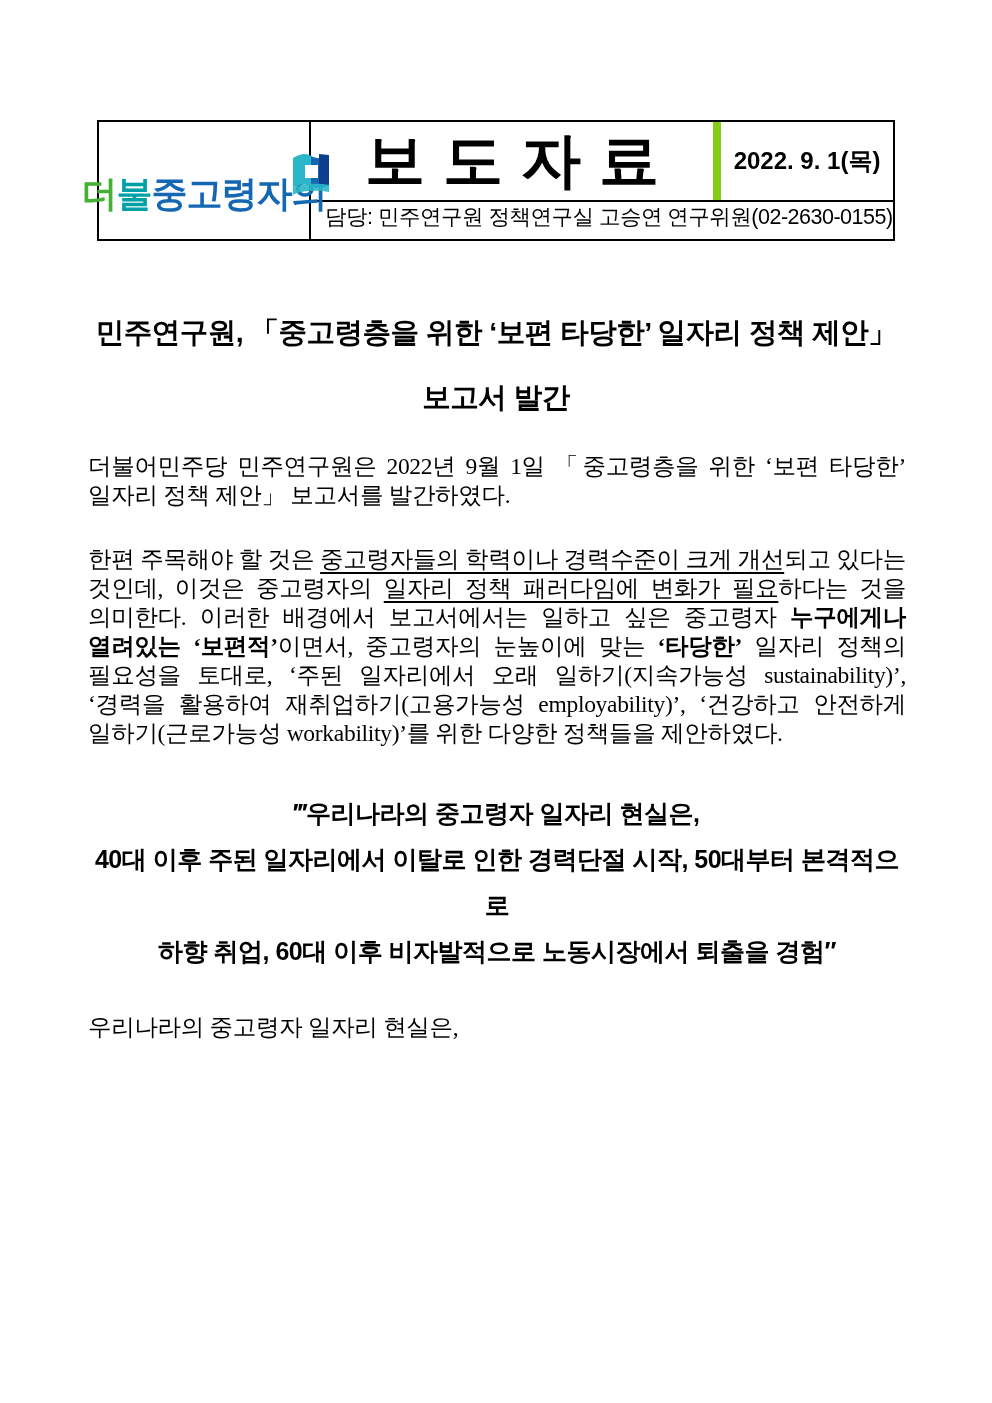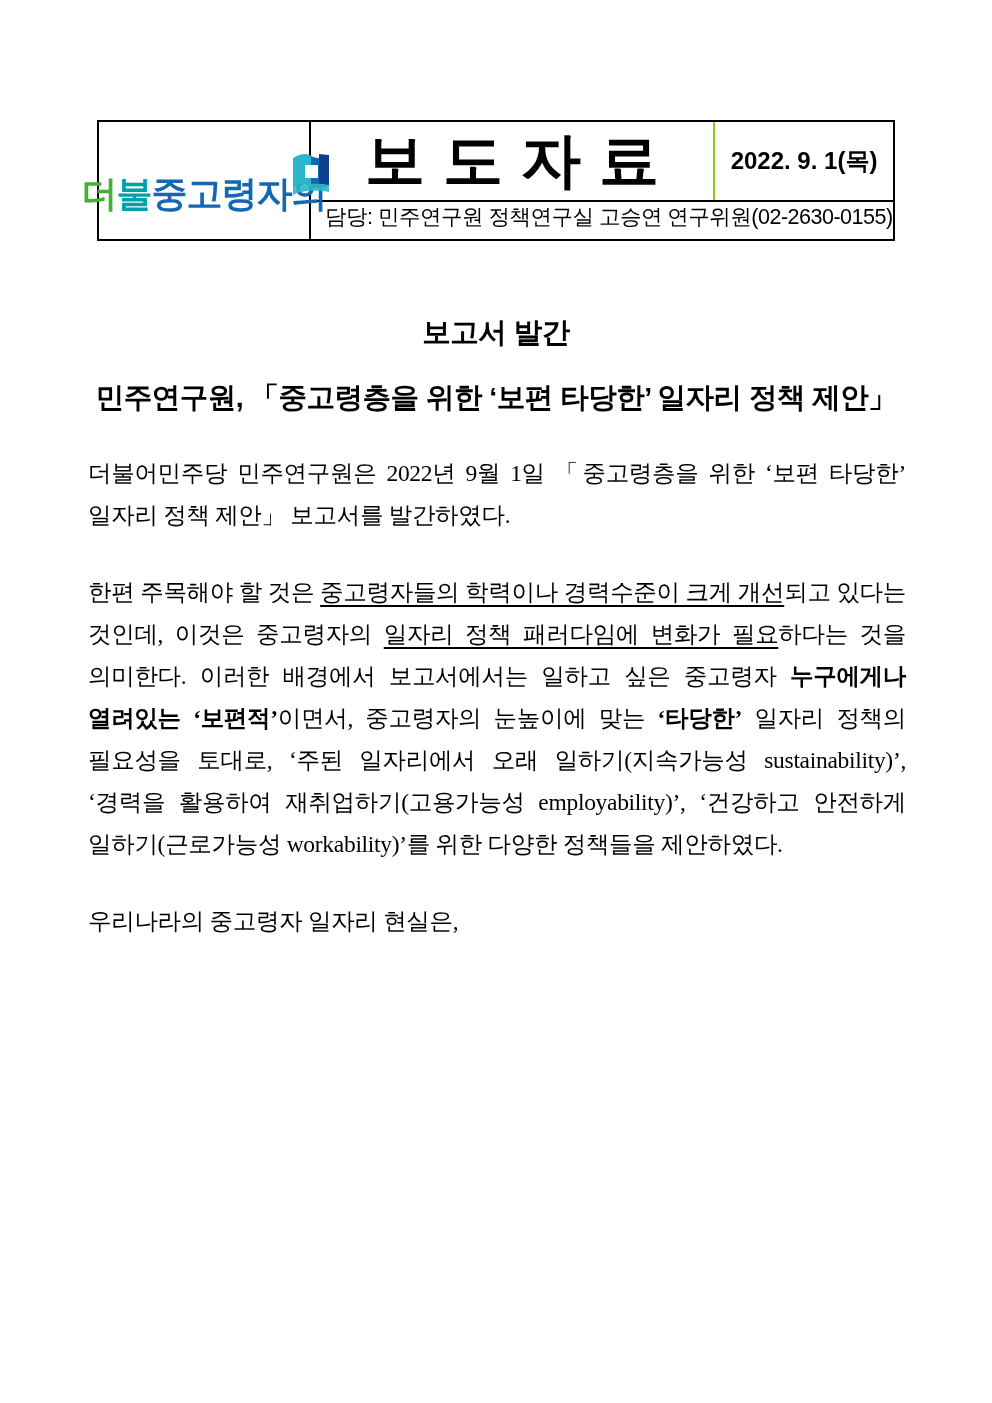--- a/index.html
+++ b/index.html
@@ -43,21 +43,21 @@
   }
   .doctype-text {
     font-family:"Liberation Sans","DejaVu Sans",sans-serif;
     font-weight:bold; font-size:60px; line-height:1;
     letter-spacing:0.30em; padding-left:0.30em; 
     white-space:nowrap;
     text-align:right;
   }
   .date-cell {
     grid-column:3; grid-row:1;
-    border-left:2px solid #84cc16;
+    border-left:8px solid #84cc16;
     display:flex; align-items:center; justify-content:center;
   }
   .date-text {
     font-family:"Liberation Sans","DejaVu Sans",sans-serif;
     font-weight:bold; font-size:24px; white-space:nowrap;
   }
   .contact-cell {
     grid-column:2 / 4; grid-row:2;
     border-top:2px solid #000;
     display:flex; align-items:flex-start;
@@ -73,21 +73,21 @@
     position:absolute; left:0; top:300px; width:992px;
     text-align:center;
     font-family:"Liberation Sans","DejaVu Sans",sans-serif;
     font-weight:bold; font-size:28.5px; line-height:65px;
     letter-spacing:-0.5px;
   }
 
   
   .body-col { position:absolute; left:88px; top:452px; width:818px; }
   .para {
-    font-size:23.5px; line-height:42px;
+    font-size:23.5px; line-height:29px;
     text-align:justify; letter-spacing:-0.3px;
     word-break:keep-all;
   }
   .para + .para { margin-top:35px; }
   .u { text-decoration:underline; text-underline-offset:5px; }
   .b { font-weight:bold; }
 
   .quote-block {
     margin-top:42px;
     text-align:center;
@@ -122,30 +122,35 @@
   <div class="date-cell">
     <div class="date-text">2022. 9. 1(목)</div>
   </div>
 
   <div class="contact-cell">
     <div class="contact-text">담당: 민주연구원 정책연구실 고승연 연구위원(02-2630-0155)</div>
   </div>
 </div>
 
 <div class="doc-title">
+  <div>민주연구원, 「중고령층을 위한 ‘보편 타당한’ 일자리 정책 제안」</div>
   <div>보고서 발간</div>
-  <div>민주연구원, 「중고령층을 위한 ‘보편 타당한’ 일자리 정책 제안」</div>
 </div>
 
 <div class="body-col">
 
   <p class="para"><span>더불어민주당 민주연구원은 2022년 9월 1일 「중고령층을 위한 ‘보편 타당한’ 일자리 정책 제안」 보고서를 발간하였다.</span></p>
 
 
   <p class="para"><span>한편 주목해야 할 것은 </span><span class="u">중고령자들의 학력이나 경력수준이 크게 개선</span><span>되고 있다는 것인데, 이것은 중고령자의 </span><span class="u">일자리 정책 패러다임에 변화가 필요</span><span>하다는 것을 의미한다. 이러한 배경에서 보고서에서는 일하고 싶은 중고령자 </span><span class="b">누구에게나 열려있는</span><span> </span><span class="b">‘보편적’</span><span>이면서, 중고령자의 눈높이에 맞는 </span><span class="b">‘타당한’</span><span> 일자리 정책의 필요성을 토대로, ‘주된 일자리에서 오래 일하기(지속가능성 sustainability)’, ‘경력을 활용하여 재취업하기(고용가능성 employability)’, ‘건강하고 안전하게 일하기(근로가능성 workability)’를 위한 다양한 정책들을 제안하였다.</span></p>
 
+  <div class="quote-block">
+    <div>‴우리나라의 중고령자 일자리 현실은,</div>
+    <div>40대 이후 주된 일자리에서 이탈로 인한 경력단절 시작, 50대부터 본격적으로</div>
+    <div>하향 취업, 60대 이후 비자발적으로 노동시장에서 퇴출을 경험″</div>
+  </div>
 
   <div class="para closing-block">
     <div>우리나라의 중고령자 일자리 현실은,</div>
 
   </div>
 
 </div>
 
 </body></html>

